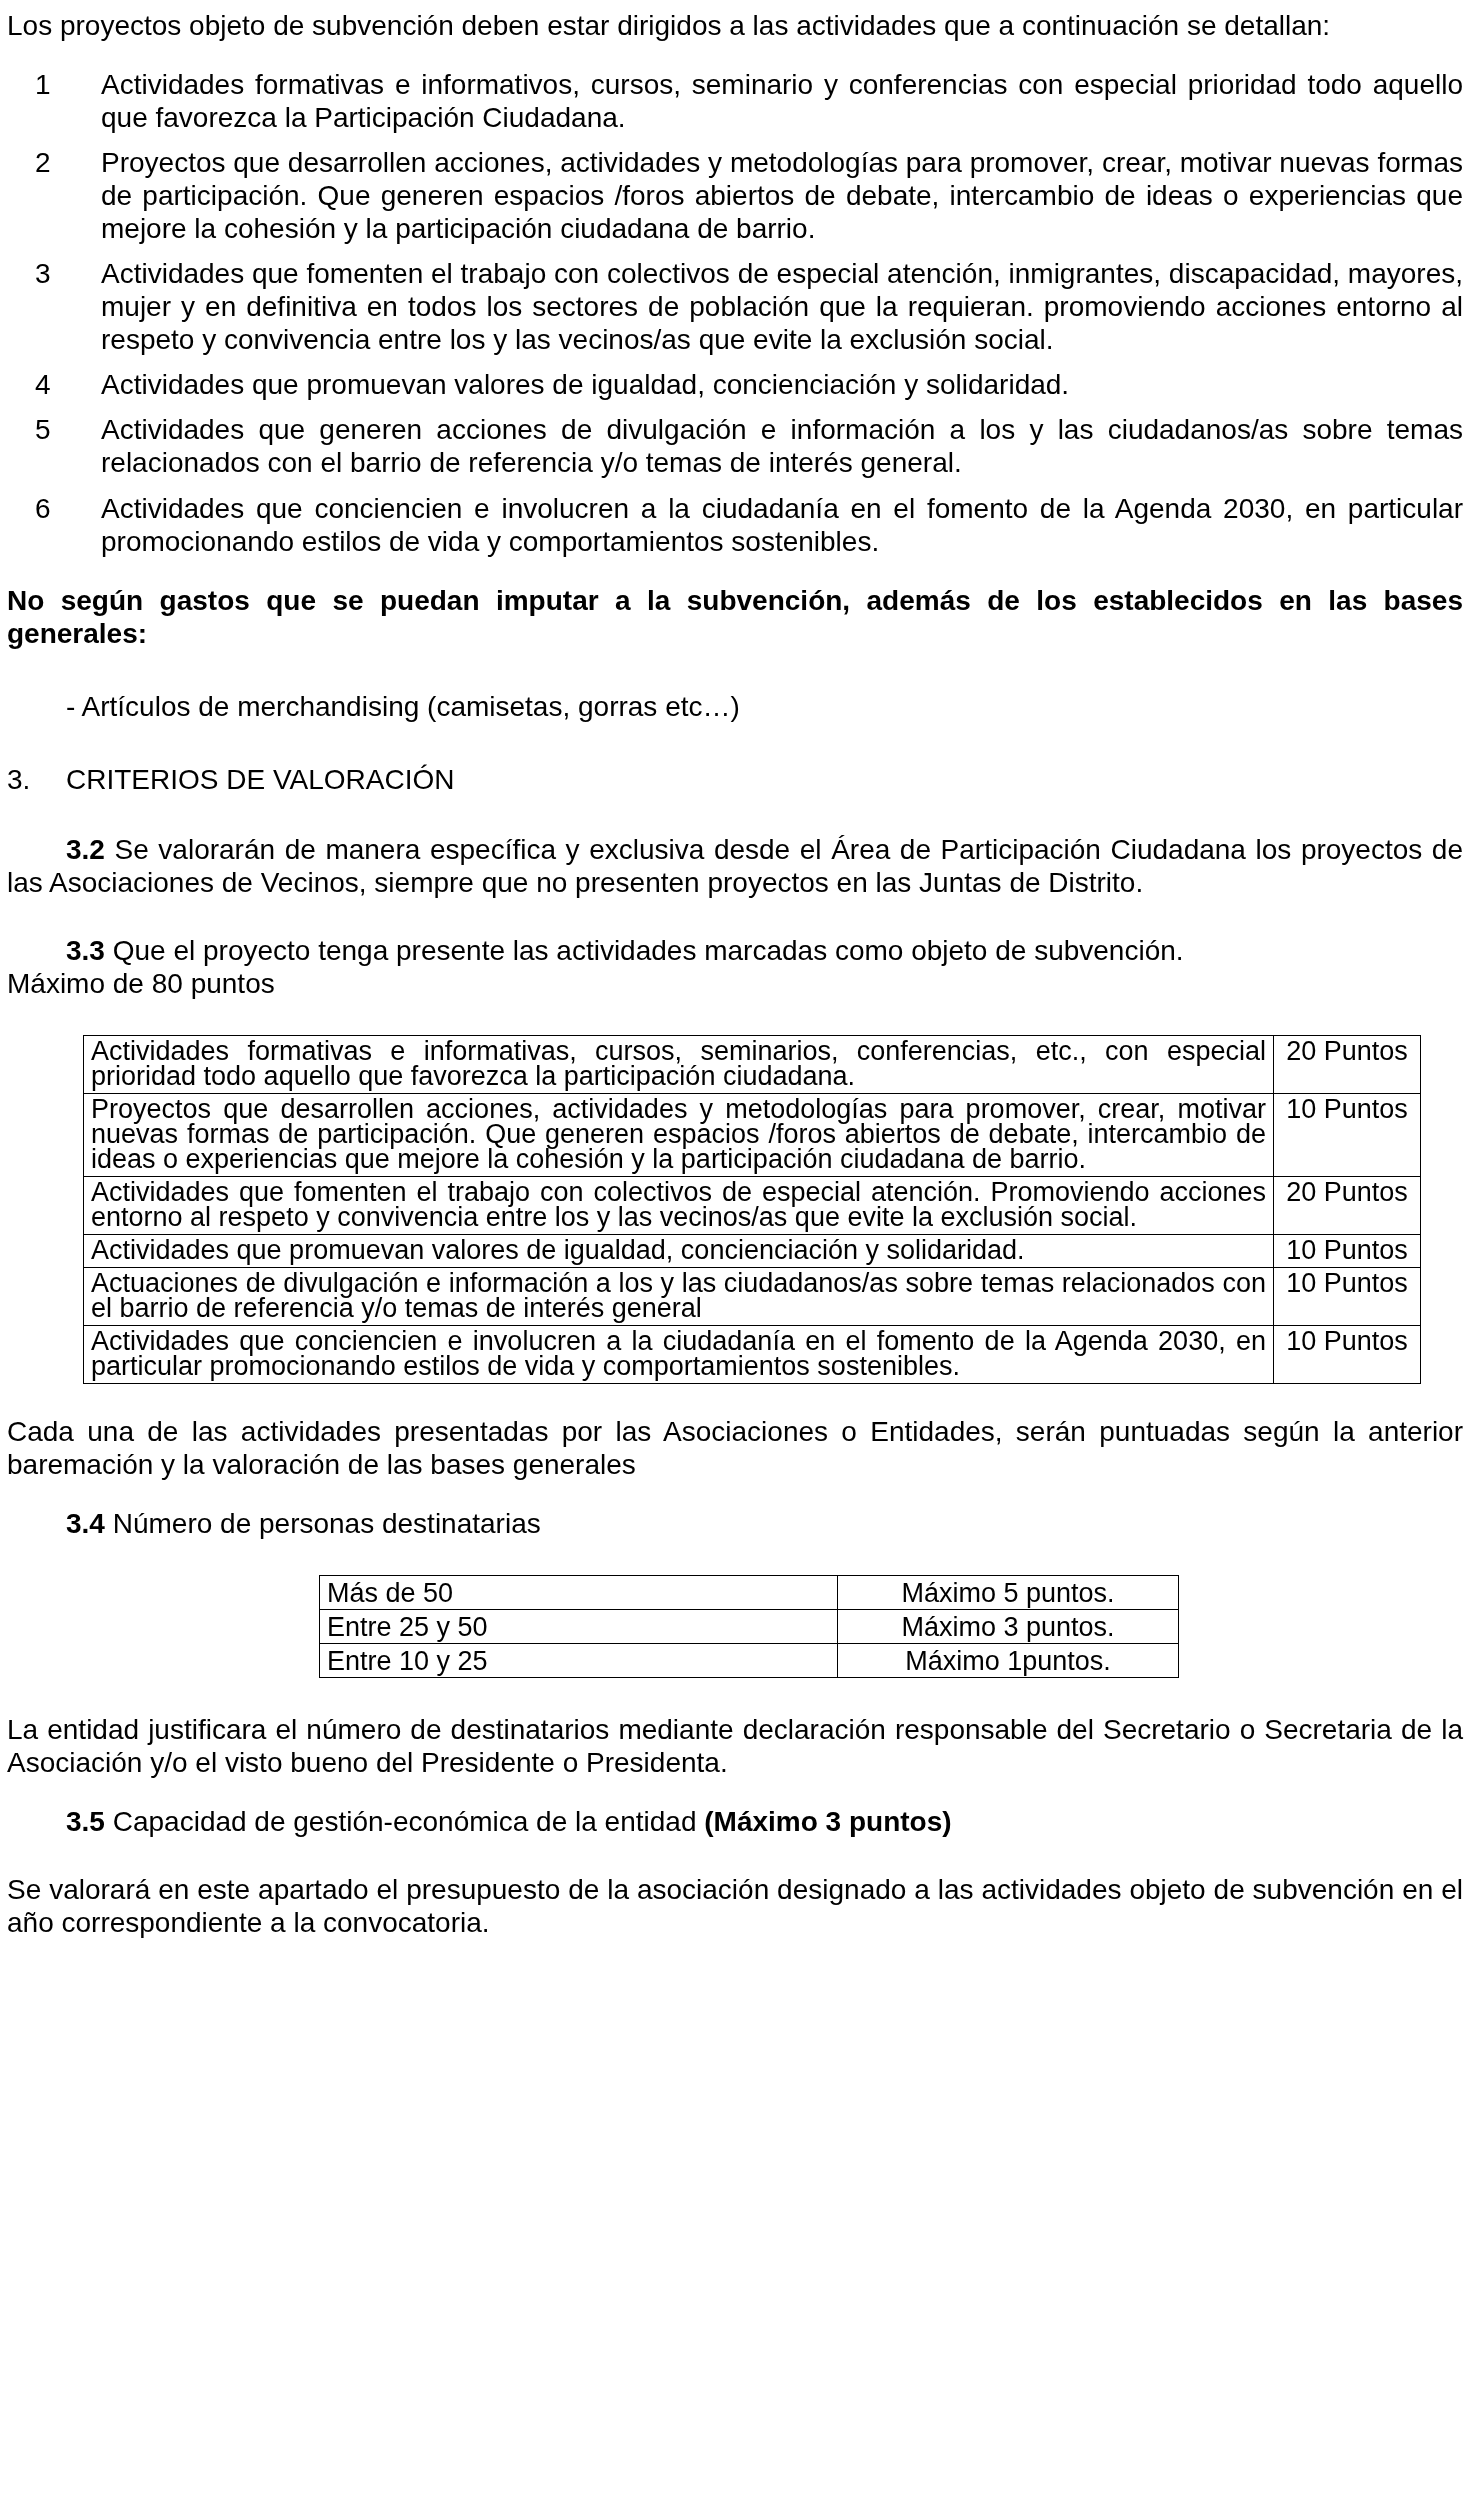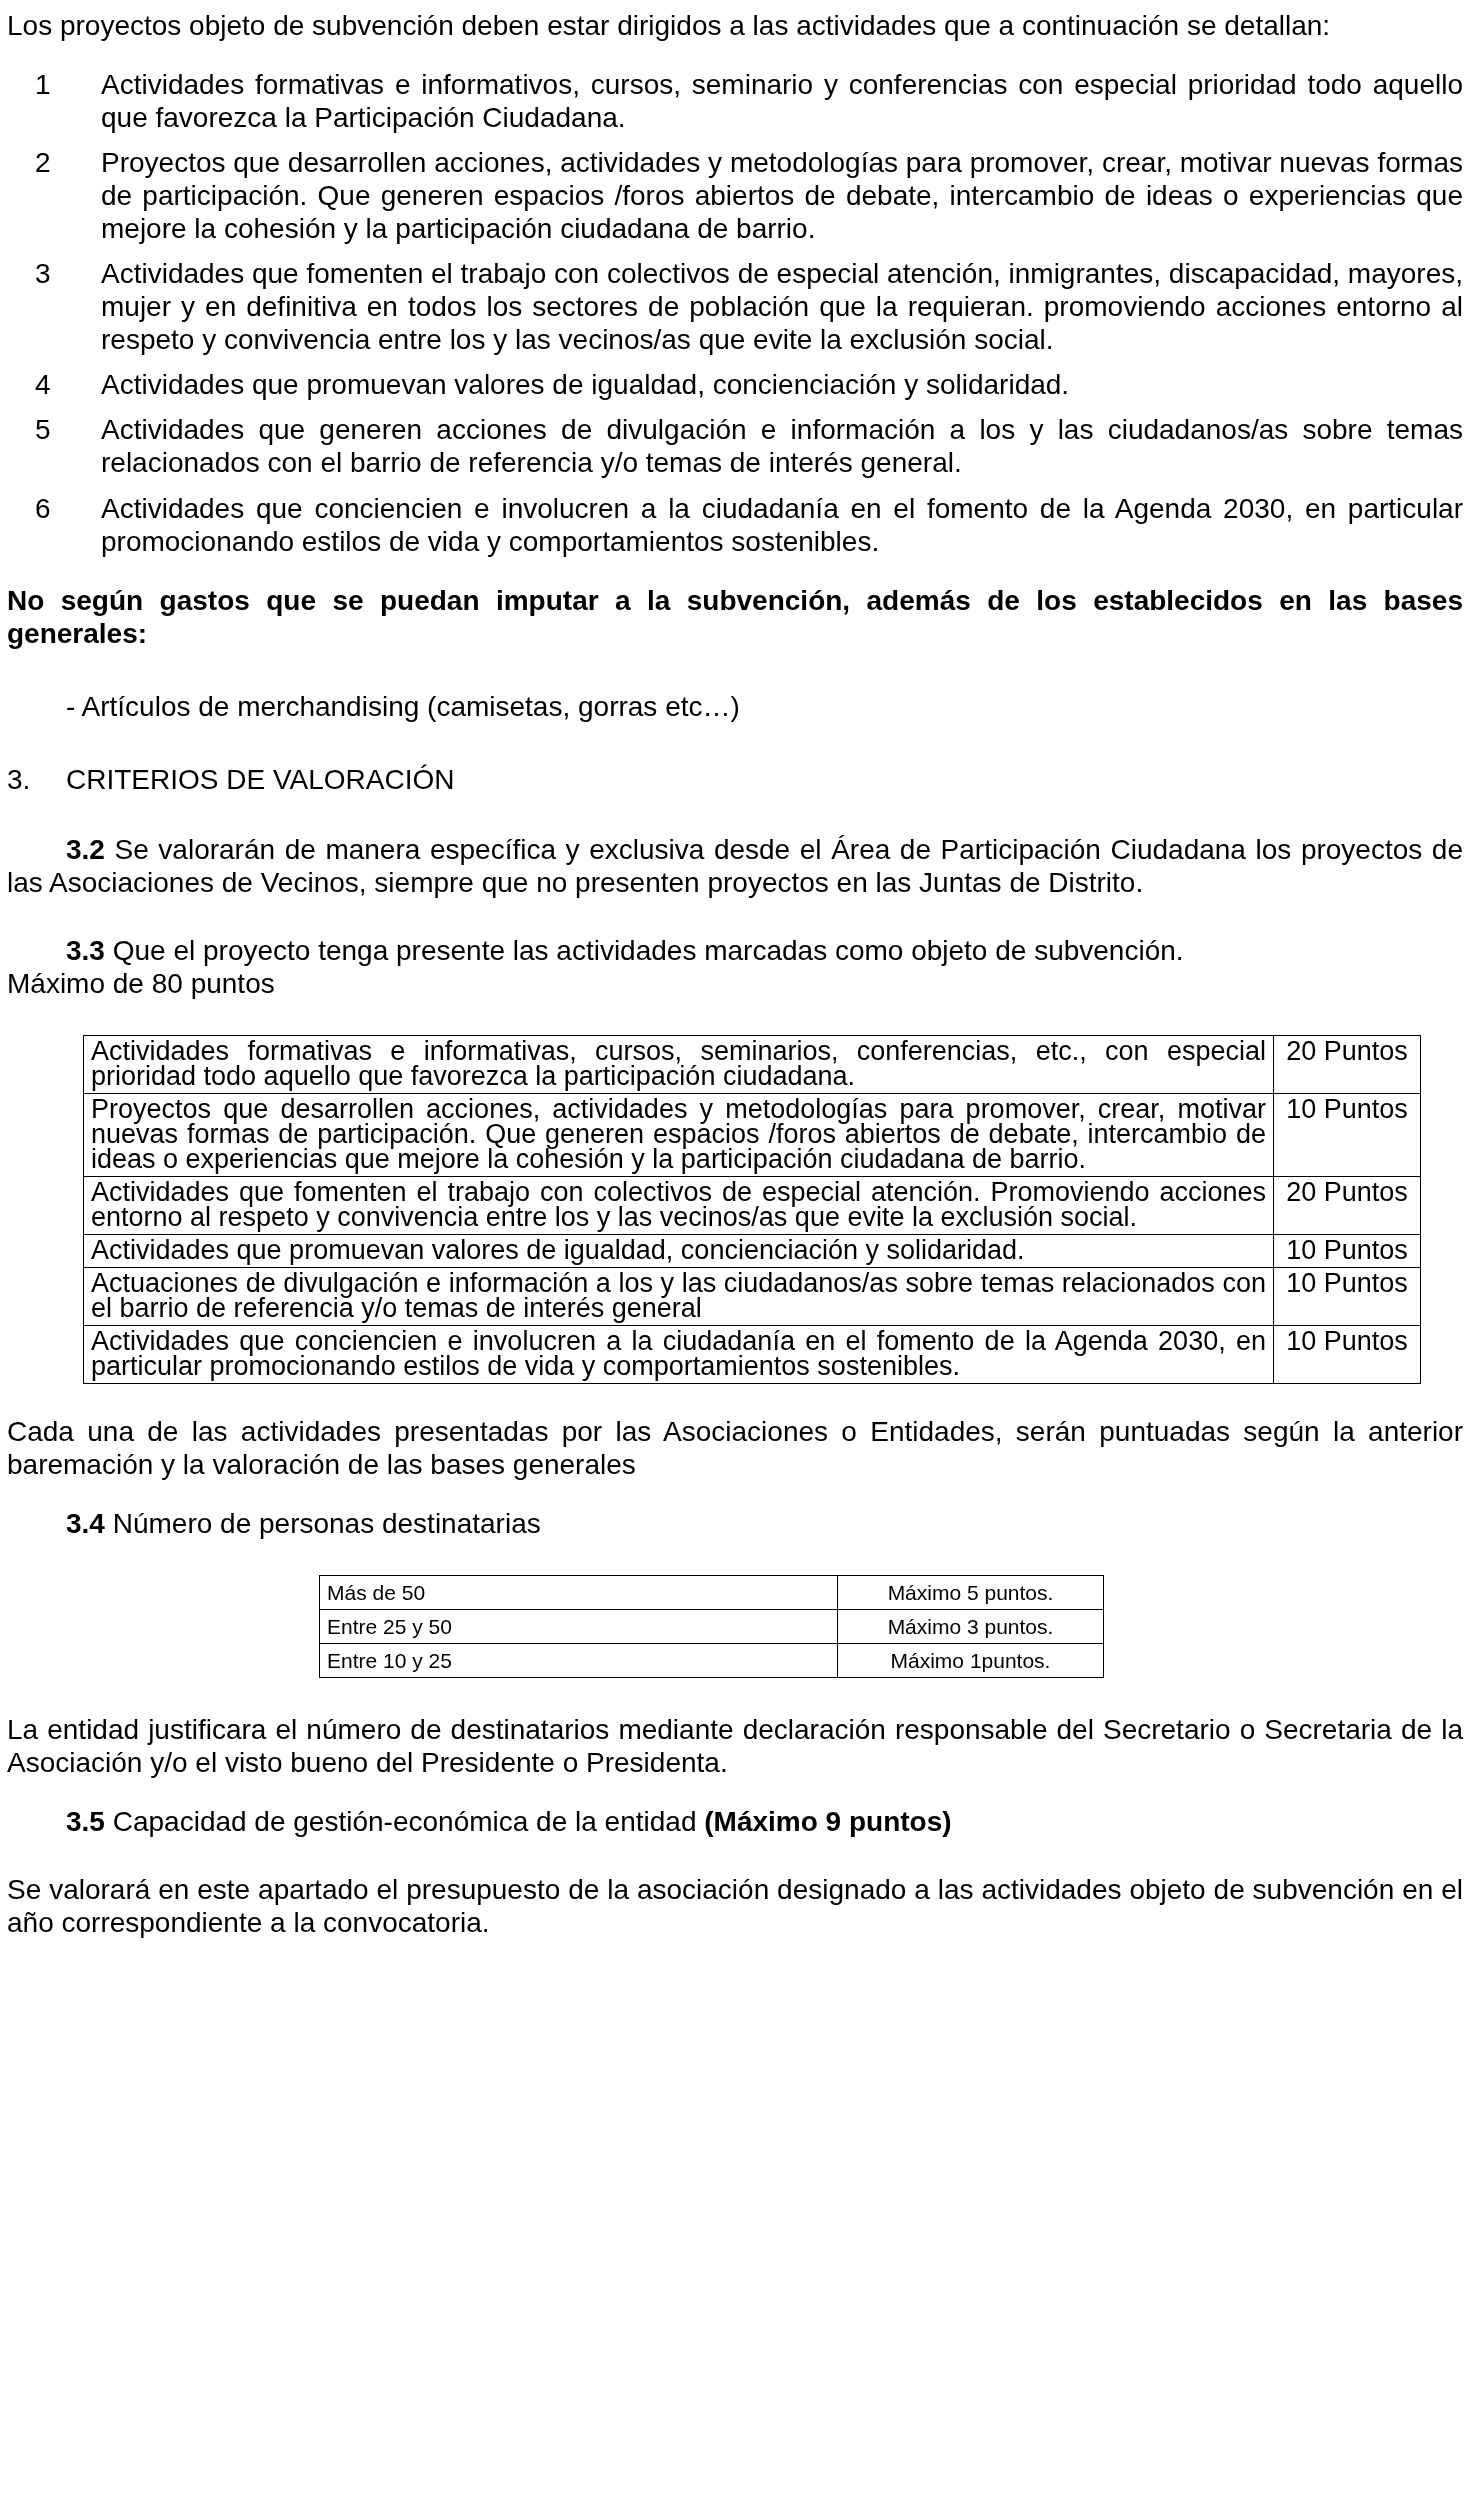--- a/index.html
+++ b/index.html
@@ -48,24 +48,24 @@
   }
   .score-table td { padding: 3.5px 7px; }
   .score-table td.crit { text-align: justify; }
   .score-table td.pts {
     width: 147px;
     font-weight: normal;
     text-align: center;
   }
 
   .mini-table {
-    width: 785px;
+    width: 860px;
     margin: 0 0 35px 312px;
     border: 1.7px solid #000;
-    font-size: 21px;
+    font-size: 27px;
     line-height: 26px;
   }
   .mini-table td { padding: 3.5px 7px; }
   .recipients-table td.range { width: 518px; }
   .budget-table td.range { width: 625px; }
   .mini-table td.pts { text-align: center; }
 </style>
 </head>
 <body>
 
@@ -169,20 +169,20 @@
         <td class="pts">Máximo 1puntos.</td>
       </tr>
     </tbody>
   </table>
 
   <p class="para">La entidad justificara el número de destinatarios mediante declaración responsable del Secretario o Secretaria de la Asociación y/o el visto bueno del Presidente o Presidenta.</p>
 
   <p class="sub">
     <strong>3.5</strong>
     <span>Capacidad de gestión-económica de la entidad</span>
-    <strong>(Máximo 9 puntos)</strong>
+    <strong>(Máximo 3 puntos)</strong>
   </p>
 
   <p class="para">Se valorará en este apartado el presupuesto de la asociación designado a las actividades objeto de subvención en el año correspondiente a la convocatoria.</p>
 
 
 </div>
 
 
 </body></html>

